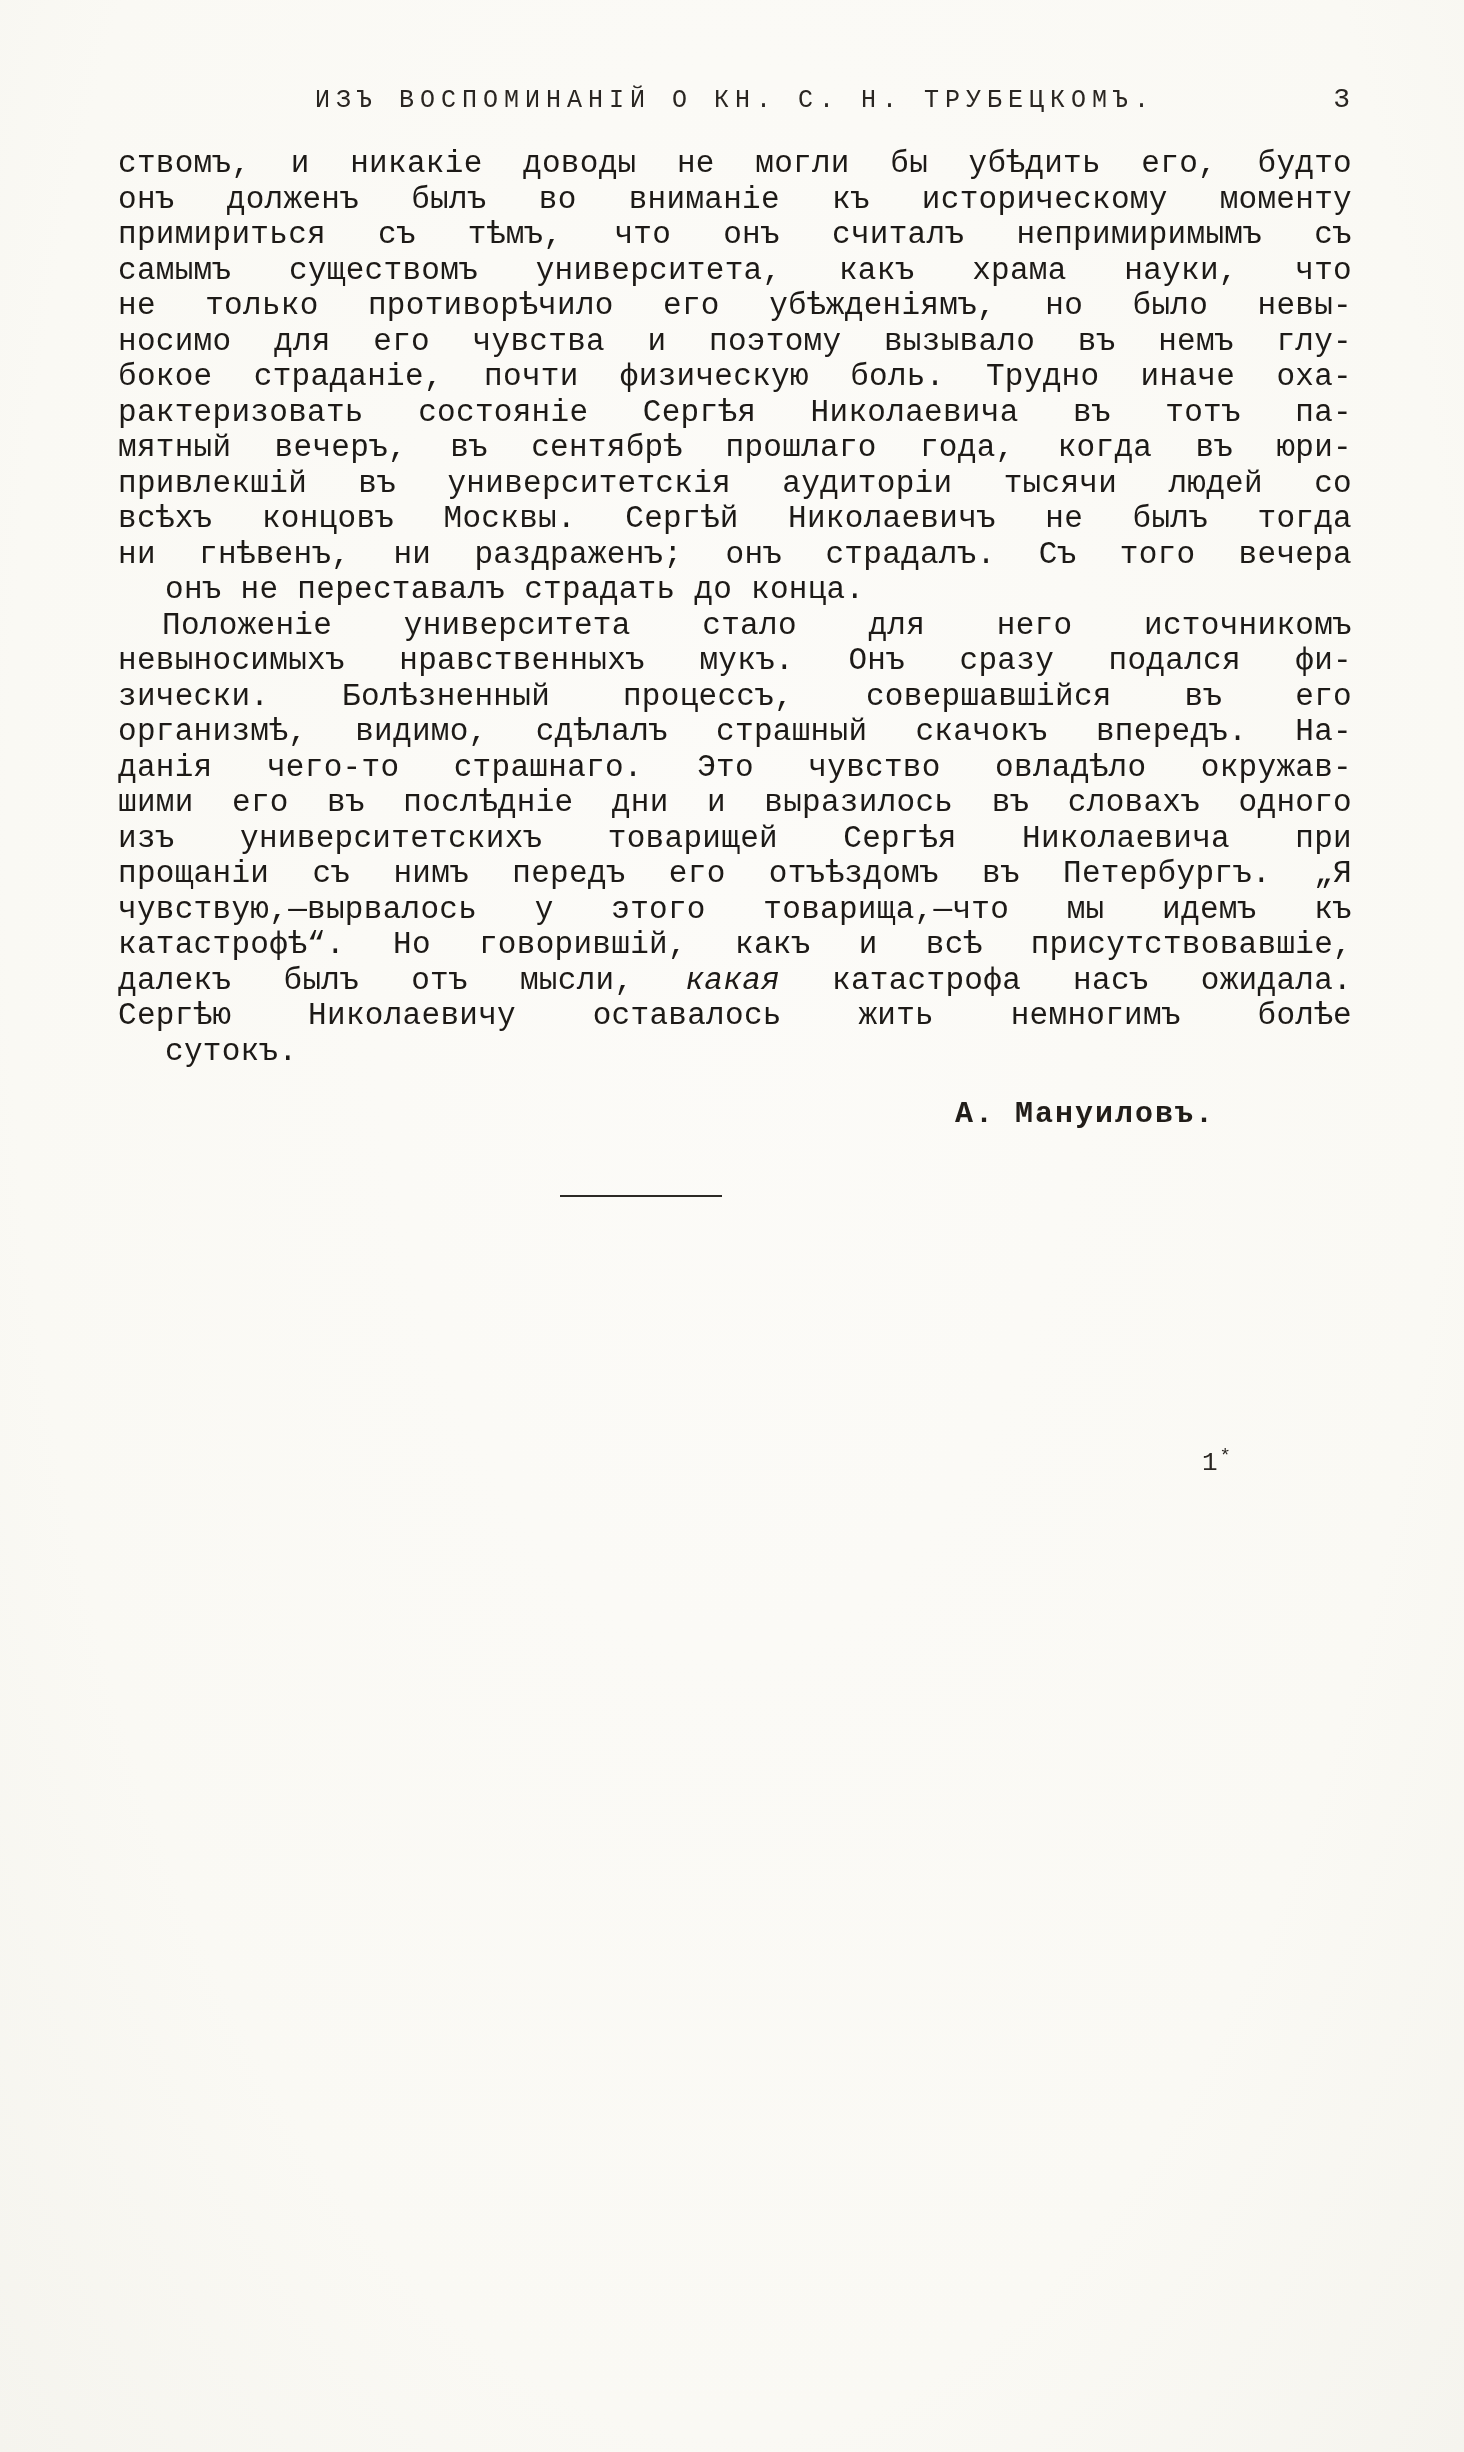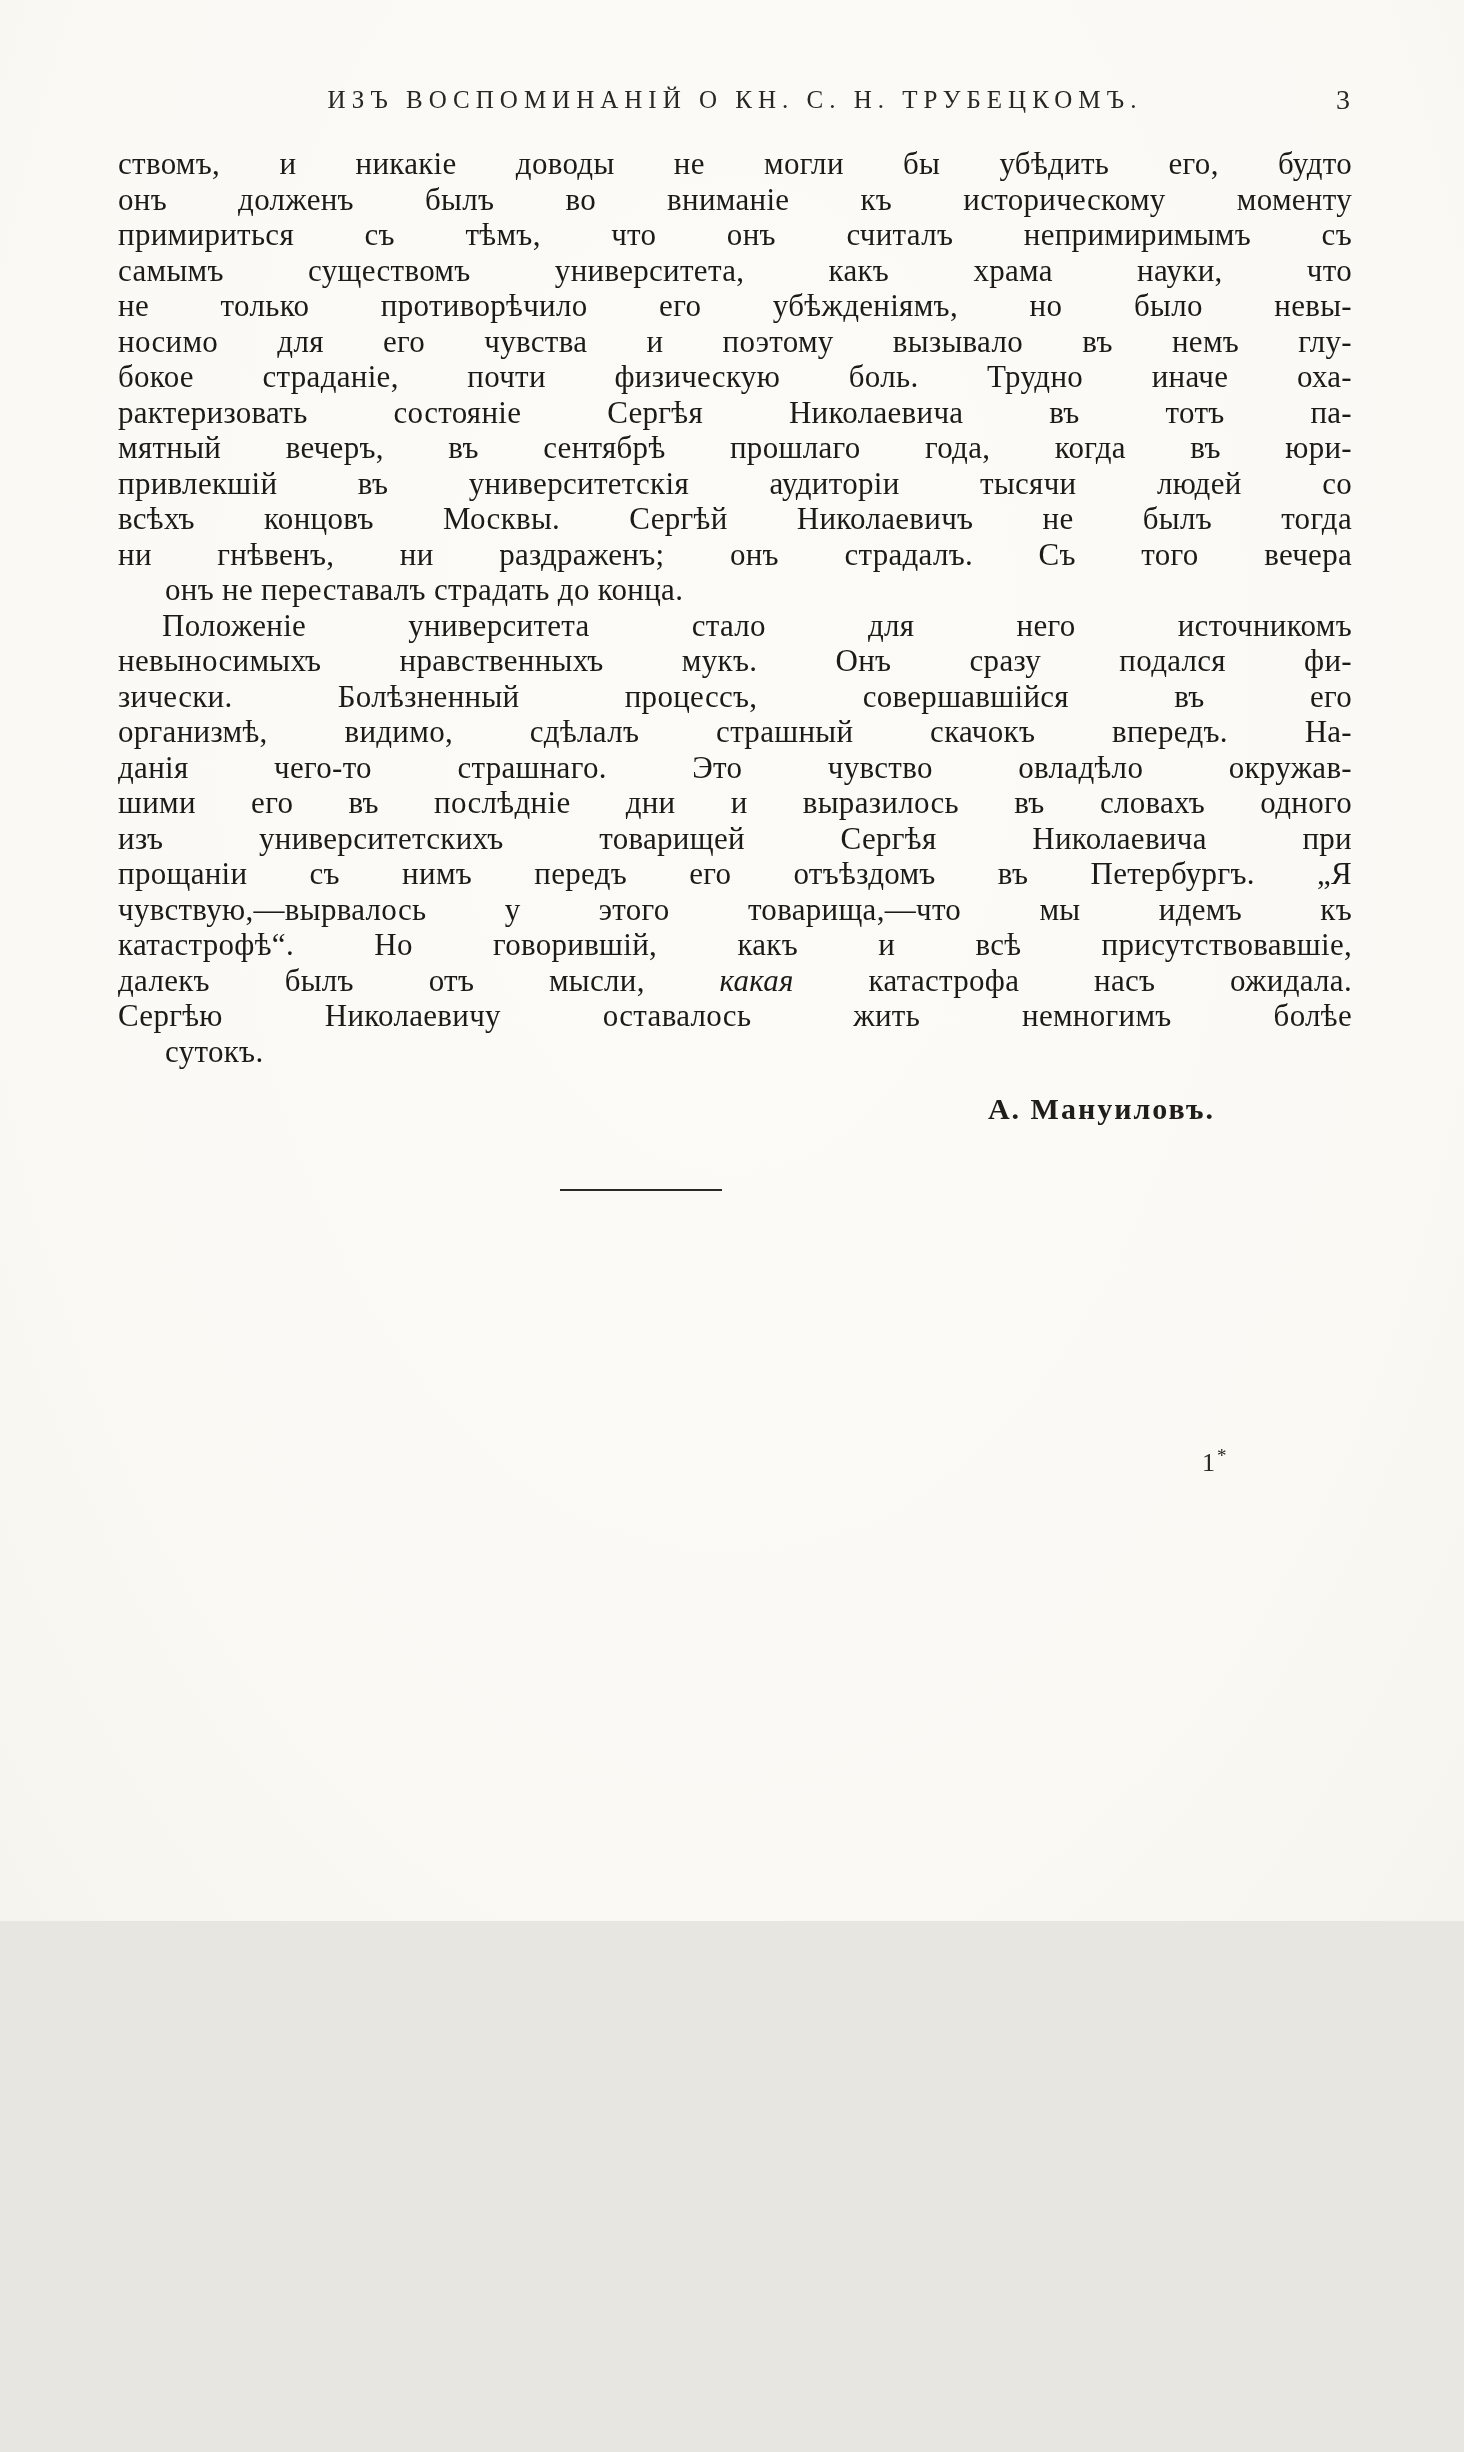--- a/index.html
+++ b/index.html
@@ -3,25 +3,25 @@
 <meta charset="utf-8">
 <style>
   html, body {
     margin: 0;
     padding: 0;
     background: #e8e6e1;
   }
   .page {
     position: relative;
     width: 1464px;
-    height: 1921px;
+    height: 2452px;
     background: #fbfaf6;
     background-image: radial-gradient(ellipse at 50% 35%, #fcfbf8 0%, #faf9f4 70%, #f5f4ee 100%);
     overflow: hidden;
-    font-family: Liberation Serif, serif;
+    font-family: Liberation Mono, monospace;
     color: #1d1a17;
   }
   .header {
     position: absolute;
     top: 86px;
     left: 118px;
     right: 112px;
     height: 34px;
   }
   .running-head {
@@ -53,21 +53,21 @@
     white-space: normal;
   }
   .line.last {
     text-align-last: left;
     margin-left: 47px;
   }
   .paragraph.indent .line:first-child {
     text-indent: 44px;
   }
   .signature {
-    margin-top: 22px;
+    margin-top: 28px;
     text-align: right;
     padding-right: 137px;
     font-weight: bold;
     font-size: 30px;
     letter-spacing: 2px;
     color: #211d19;
   }
   .rule {
     margin-top: 62px;
     margin-left: 442px;

